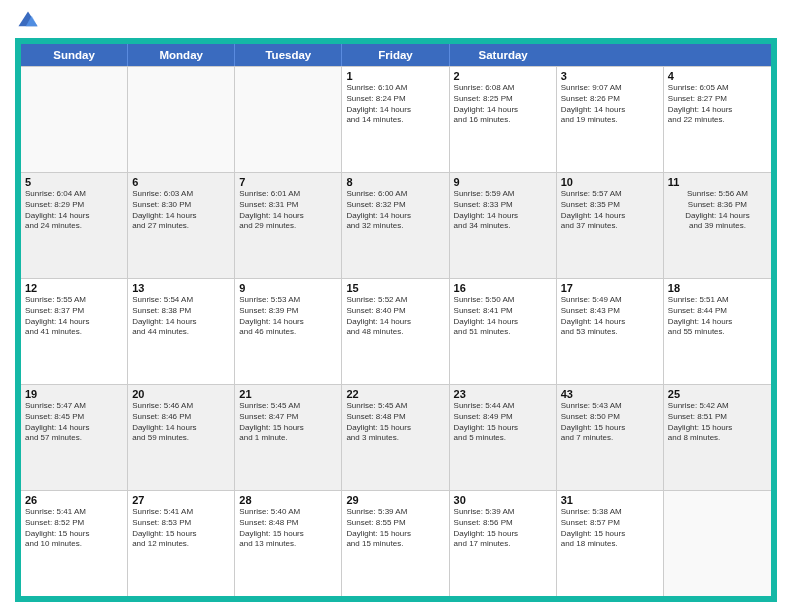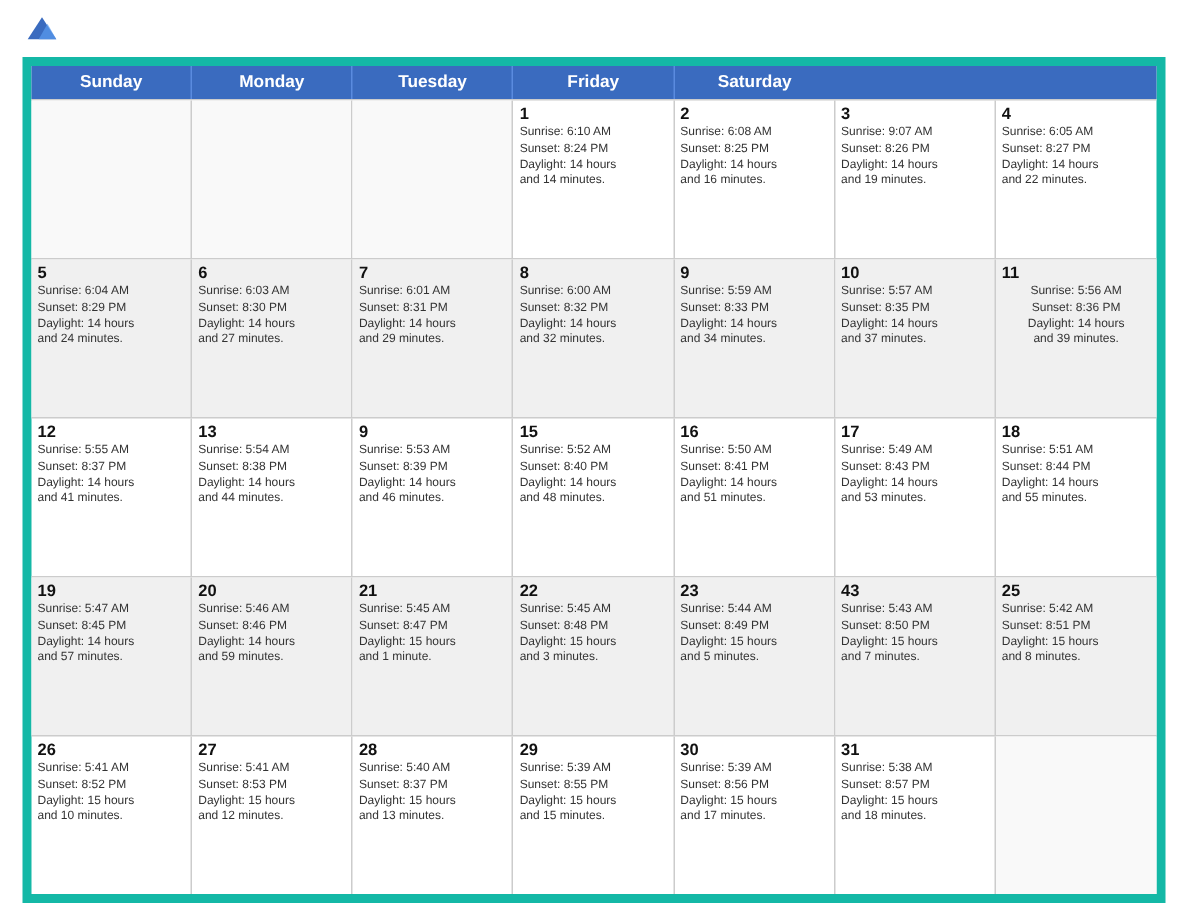--- a/index.html
+++ b/index.html
@@ -333,21 +333,21 @@
           <div class="cal-cell">
             <span class="day-num">27</span>
             <div class="cell-text" style="white-space: pre-line;">Sunrise: 5:41 AM
 Sunset: 8:53 PM
 Daylight: 15 hours
 and 12 minutes.</div>
           </div>
           <div class="cal-cell">
             <span class="day-num">28</span>
             <div class="cell-text" style="white-space: pre-line;">Sunrise: 5:40 AM
-Sunset: 8:37 PM
+Sunset: 8:48 PM
 Daylight: 15 hours
 and 13 minutes.</div>
           </div>
           <div class="cal-cell">
             <span class="day-num">29</span>
             <div class="cell-text" style="white-space: pre-line;">Sunrise: 5:39 AM
 Sunset: 8:55 PM
 Daylight: 15 hours
 and 15 minutes.</div>
           </div>

